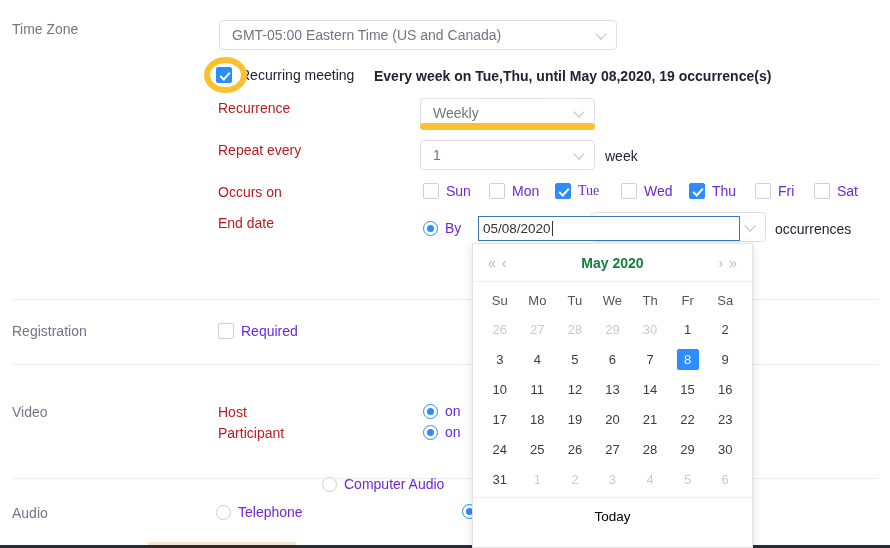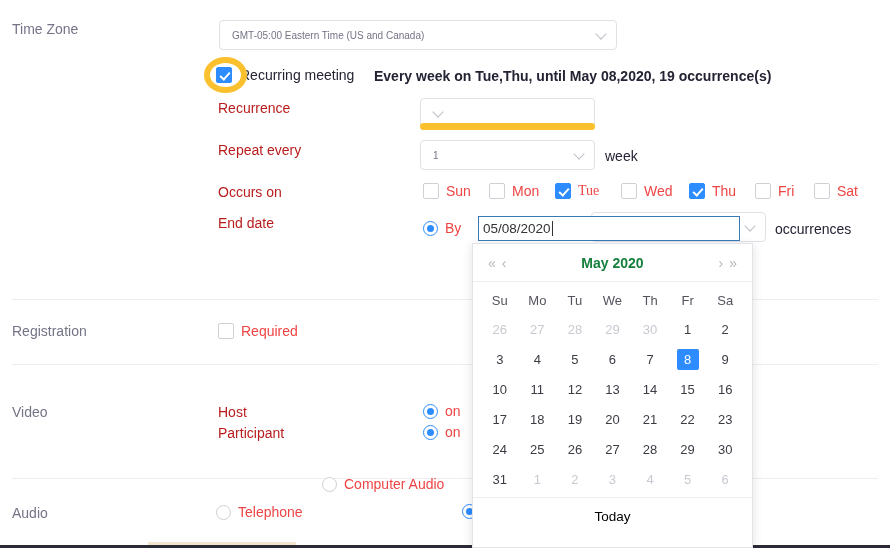--- a/index.html
+++ b/index.html
@@ -41,21 +41,21 @@
   
   .select {
     position: absolute;
     border: 1px solid #e0e0e6;
     border-radius: 4px;
     background: #ffffff;
     display: flex;
     align-items: center;
     padding: 0 8px 0 12px;
     color: #747487;
-    font-size: 10px;
+    font-size: 14px;
     height: 30px;
   }
   .select .val { flex: 1; white-space: nowrap; overflow: hidden; }
   .chev {
     width: 12px; height: 12px;
     flex: 0 0 auto;
     position: relative;
   }
   .chev::before {
     content: "";
@@ -104,21 +104,21 @@
     content: "";
     position: absolute;
     left: 50%; top: 50%;
     width: 7px; height: 7px;
     margin: -3.5px 0 0 -3.5px;
     border-radius: 50%;
     background: #2d8cff;
   }
 
   .opt { display: flex; align-items: center; gap: 7px; }
-  .opt .txt { color: #ef4444; font-size: 14px; white-space: nowrap; }
+  .opt .txt { color: #6d28d9; font-size: 14px; white-space: nowrap; }
 
   
   .divider {
     position: absolute;
     left: 12px;
     height: 1px;
     background: #eeeef2;
   }
 
   
@@ -281,20 +281,21 @@
     <span class="txt" style="font-size:14px;">Recurring meeting</span>
   </div>
 
   <div class="hl-ring" style="left:204px; top:57px; width:43px; height:36px;"></div>
 
   <div class="summary" style="left:374px; top:68px;">Every week on Tue,Thu, until May 08,2020, 19 occurrence(s)</div>
 
   <div class="field-label" style="left:218px; top:100px;">Recurrence</div>
 
   <div class="select" style="left:420px; top:98px; width:175px;">
+    <span class="val">Weekly</span>
     <span class="chev"></span>
   </div>
 
   <div class="hl-bar" style="left:420px; top:123px; width:175px;"></div>
 
   <div class="field-label" style="left:218px; top:142px;">Repeat every</div>
 
   <div class="select" style="left:420px; top:140px; width:175px;">
     <span class="val">1</span>
     <span class="chev"></span>

